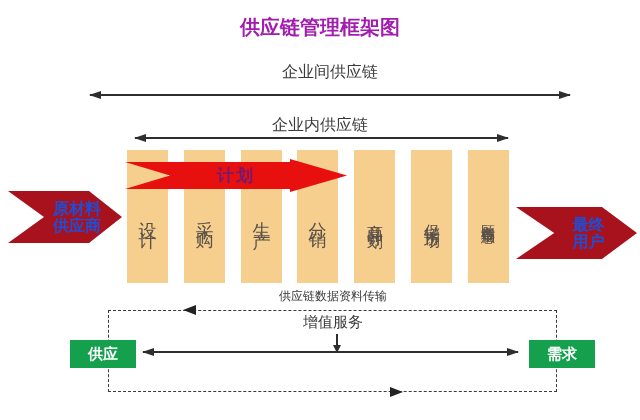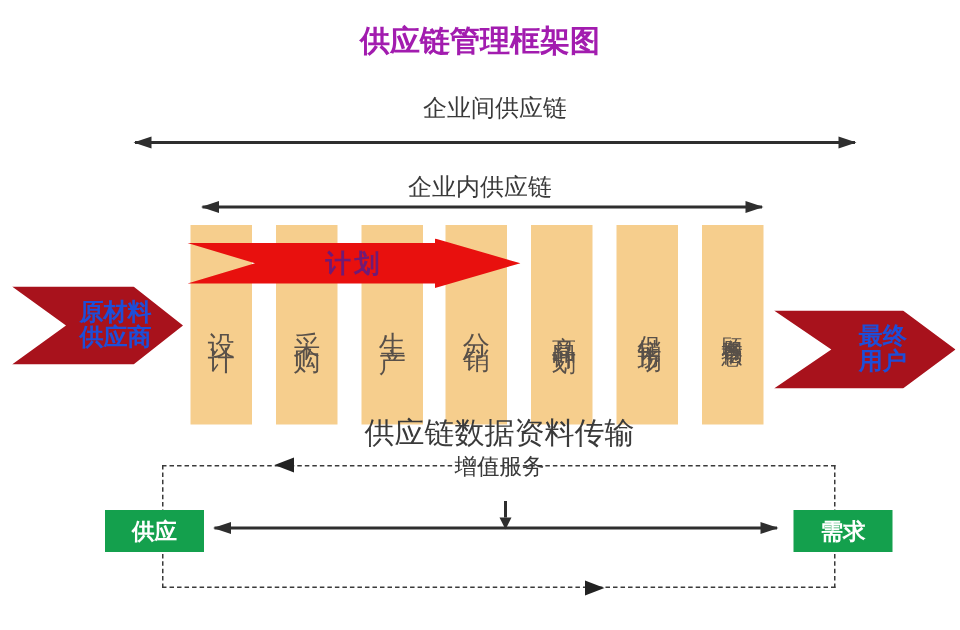--- a/index.html
+++ b/index.html
@@ -116,27 +116,27 @@
   </div>
 
   <div class="abs side-arrow arrow-right">
     <svg viewBox="0 0 114 52" preserveAspectRatio="none">
       <polygon points="0,0 81,0 114,26 81,52 0,52 36,26" fill="#a8121c"></polygon>
     </svg>
     <span class="side-label">最终
 用户</span>
   </div>
 
-  <div class="abs lbl" style="top:275px; left:108px; width:450px; font-size:20px;">供应链数据资料传输</div>
+  <div class="abs lbl" style="top:288px; left:108px; width:450px; font-size:12px;">供应链数据资料传输</div>
 
   <div class="abs dashed-rect"></div>
   <div class="abs tri tri-left"></div>
   <div class="abs tri tri-right"></div>
 
-  <div class="abs lbl" style="top:302px; left:108px; width:450px; font-size:15px;">增值服务</div>
+  <div class="abs lbl" style="top:313px; left:108px; width:450px; font-size:15px;">增值服务</div>
   <div class="abs varrow"></div>
 
   <div class="abs harrow" style="top:351px; left:143px; width:375px;"></div>
 
   <div class="abs green-box" style="left:70px;">供应</div>
   <div class="abs green-box" style="left:529px;">需求</div>
 
 </div>
 
 </body></html>

